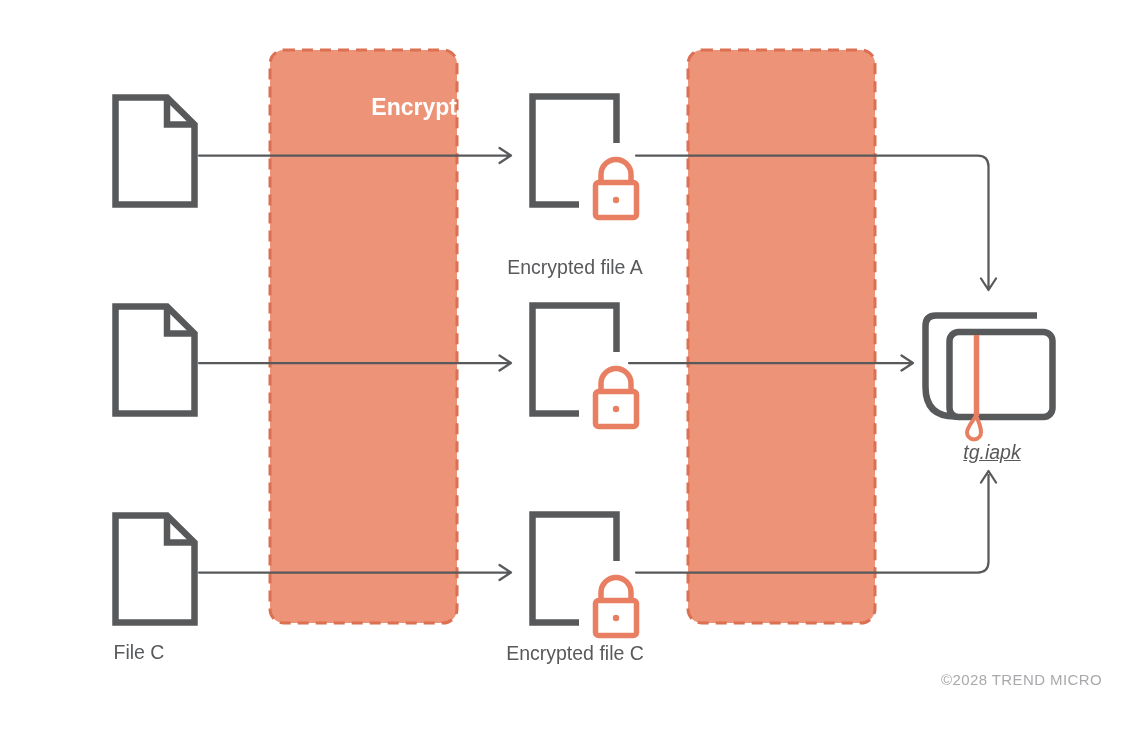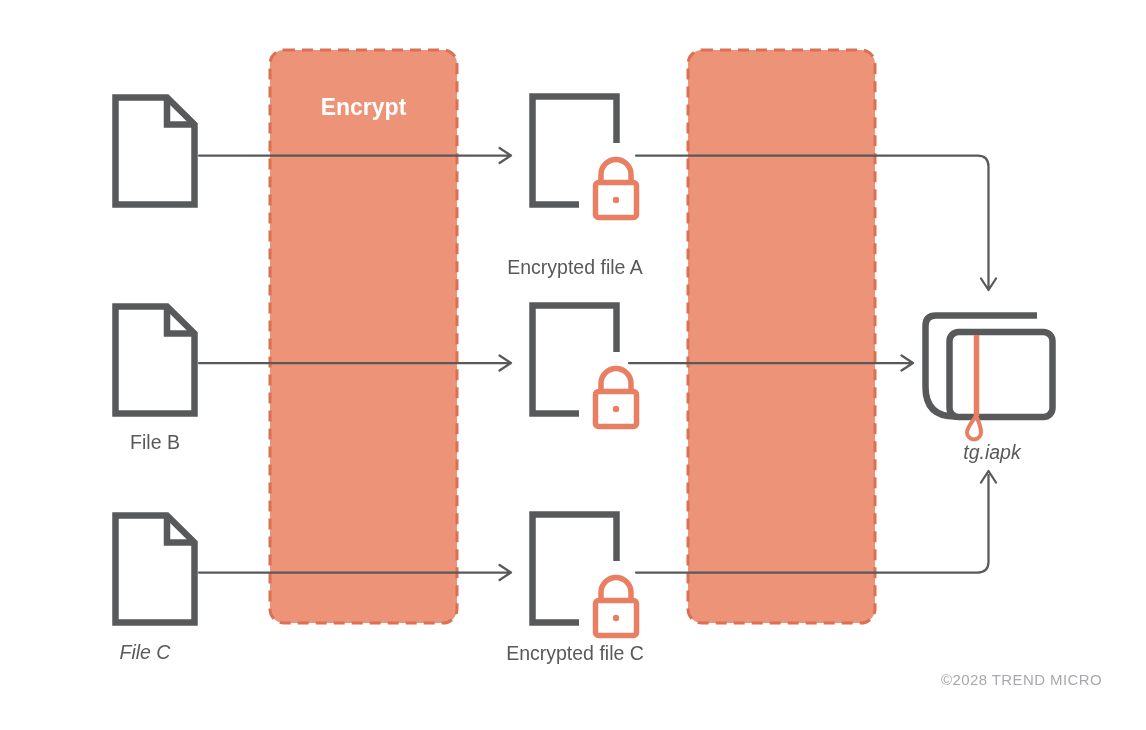--- a/index.html
+++ b/index.html
@@ -27,21 +27,21 @@
   
   .zone {
     fill: var(--zone-fill);
     stroke: var(--zone-border);
     stroke-width: 3;
     stroke-dasharray: 11 7;
   }
   .zone-label {
     position: absolute;
     width: 187px;
-    text-align: center;
+    text-align: right;
     font-weight: bold;
     font-size: 23px;
     line-height: 1.18;
     color: var(--zone-label);
   }
 
   
   .arrow {
     fill: none;
     stroke: var(--outline-gray);
@@ -118,22 +118,21 @@
   </svg>
   <svg class="abs" style="left:112px; top:303px;" width="86" height="114" viewBox="0 0 86 114">
     <path class="doc-outline" d="M3.5 110.5 V3.5 H55 L82.5 30.5 V110.5 Z"></path>
     <path class="doc-fold" d="M55 3.5 V30.5 H82.5"></path>
   </svg>
   <svg class="abs" style="left:112px; top:512px;" width="86" height="114" viewBox="0 0 86 114">
     <path class="doc-outline" d="M3.5 110.5 V3.5 H55 L82.5 30.5 V110.5 Z"></path>
     <path class="doc-fold" d="M55 3.5 V30.5 H82.5"></path>
   </svg>
 
-  <div class="file-label" style="left:75px; top:431px;">File B</div>
-  <div class="file-label" style="left:65px; top:641px;font-style:italic;">File C</div>
+  <div class="file-label" style="left:59px; top:641px;">File C</div>
 
   <svg class="abs" style="left:529px; top:93px;" width="112" height="130" viewBox="0 0 112 130">
     <path class="enc-doc" d="M50 111.5 H3.5 V3.5 H87.5 V50"></path>
     <g>
       <path class="lock-shackle" d="M72 90 V81.5 A15 15 0 0 1 102 81.5 V90"></path>
       <rect class="lock-body" x="66.5" y="89.5" width="41" height="35" rx="3"></rect>
       <circle class="lock-dot" cx="87" cy="107" r="3.2"></circle>
     </g>
   </svg>
   <svg class="abs" style="left:529px; top:302px;" width="112" height="130" viewBox="0 0 112 130">
@@ -156,17 +155,17 @@
   <div class="enc-label" style="left:475px; top:223px;margin-top:33px;">Encrypted file A</div>
   <div class="enc-label" style="left:475px; top:642px;">Encrypted file C</div>
 
   <svg class="abs" style="left:922px; top:310px;" width="134" height="134" viewBox="0 0 134 134">
     <path class="zip-flap" d="M115 5.5 H14 Q3.5 5.5 3.5 16 V77 Q3.5 106.5 33 106.5 H112"></path>
     <rect class="zip-body" x="27.5" y="22" width="103" height="85" rx="9"></rect>
     <path class="zip-zipper" d="M54.5 25 V106"></path>
     <path class="zip-pull" d="M54 106 C49.5 113 45 117.5 45 122.5 A7 7 0 0 0 59 122.5 C59 118 57 112 54 106 Z"></path>
   </svg>
 
-  <div class="output-label" style="left:912px; top:441px;">tg.iapk</div>
+  <div class="output-label" style="left:912px; top:441px;text-decoration:underline;">tg.iapk</div>
 
   <div class="copyright" style="right:44px; top:671px;">©2028 TREND MICRO</div>
 
 </div>
 
 </body></html>

